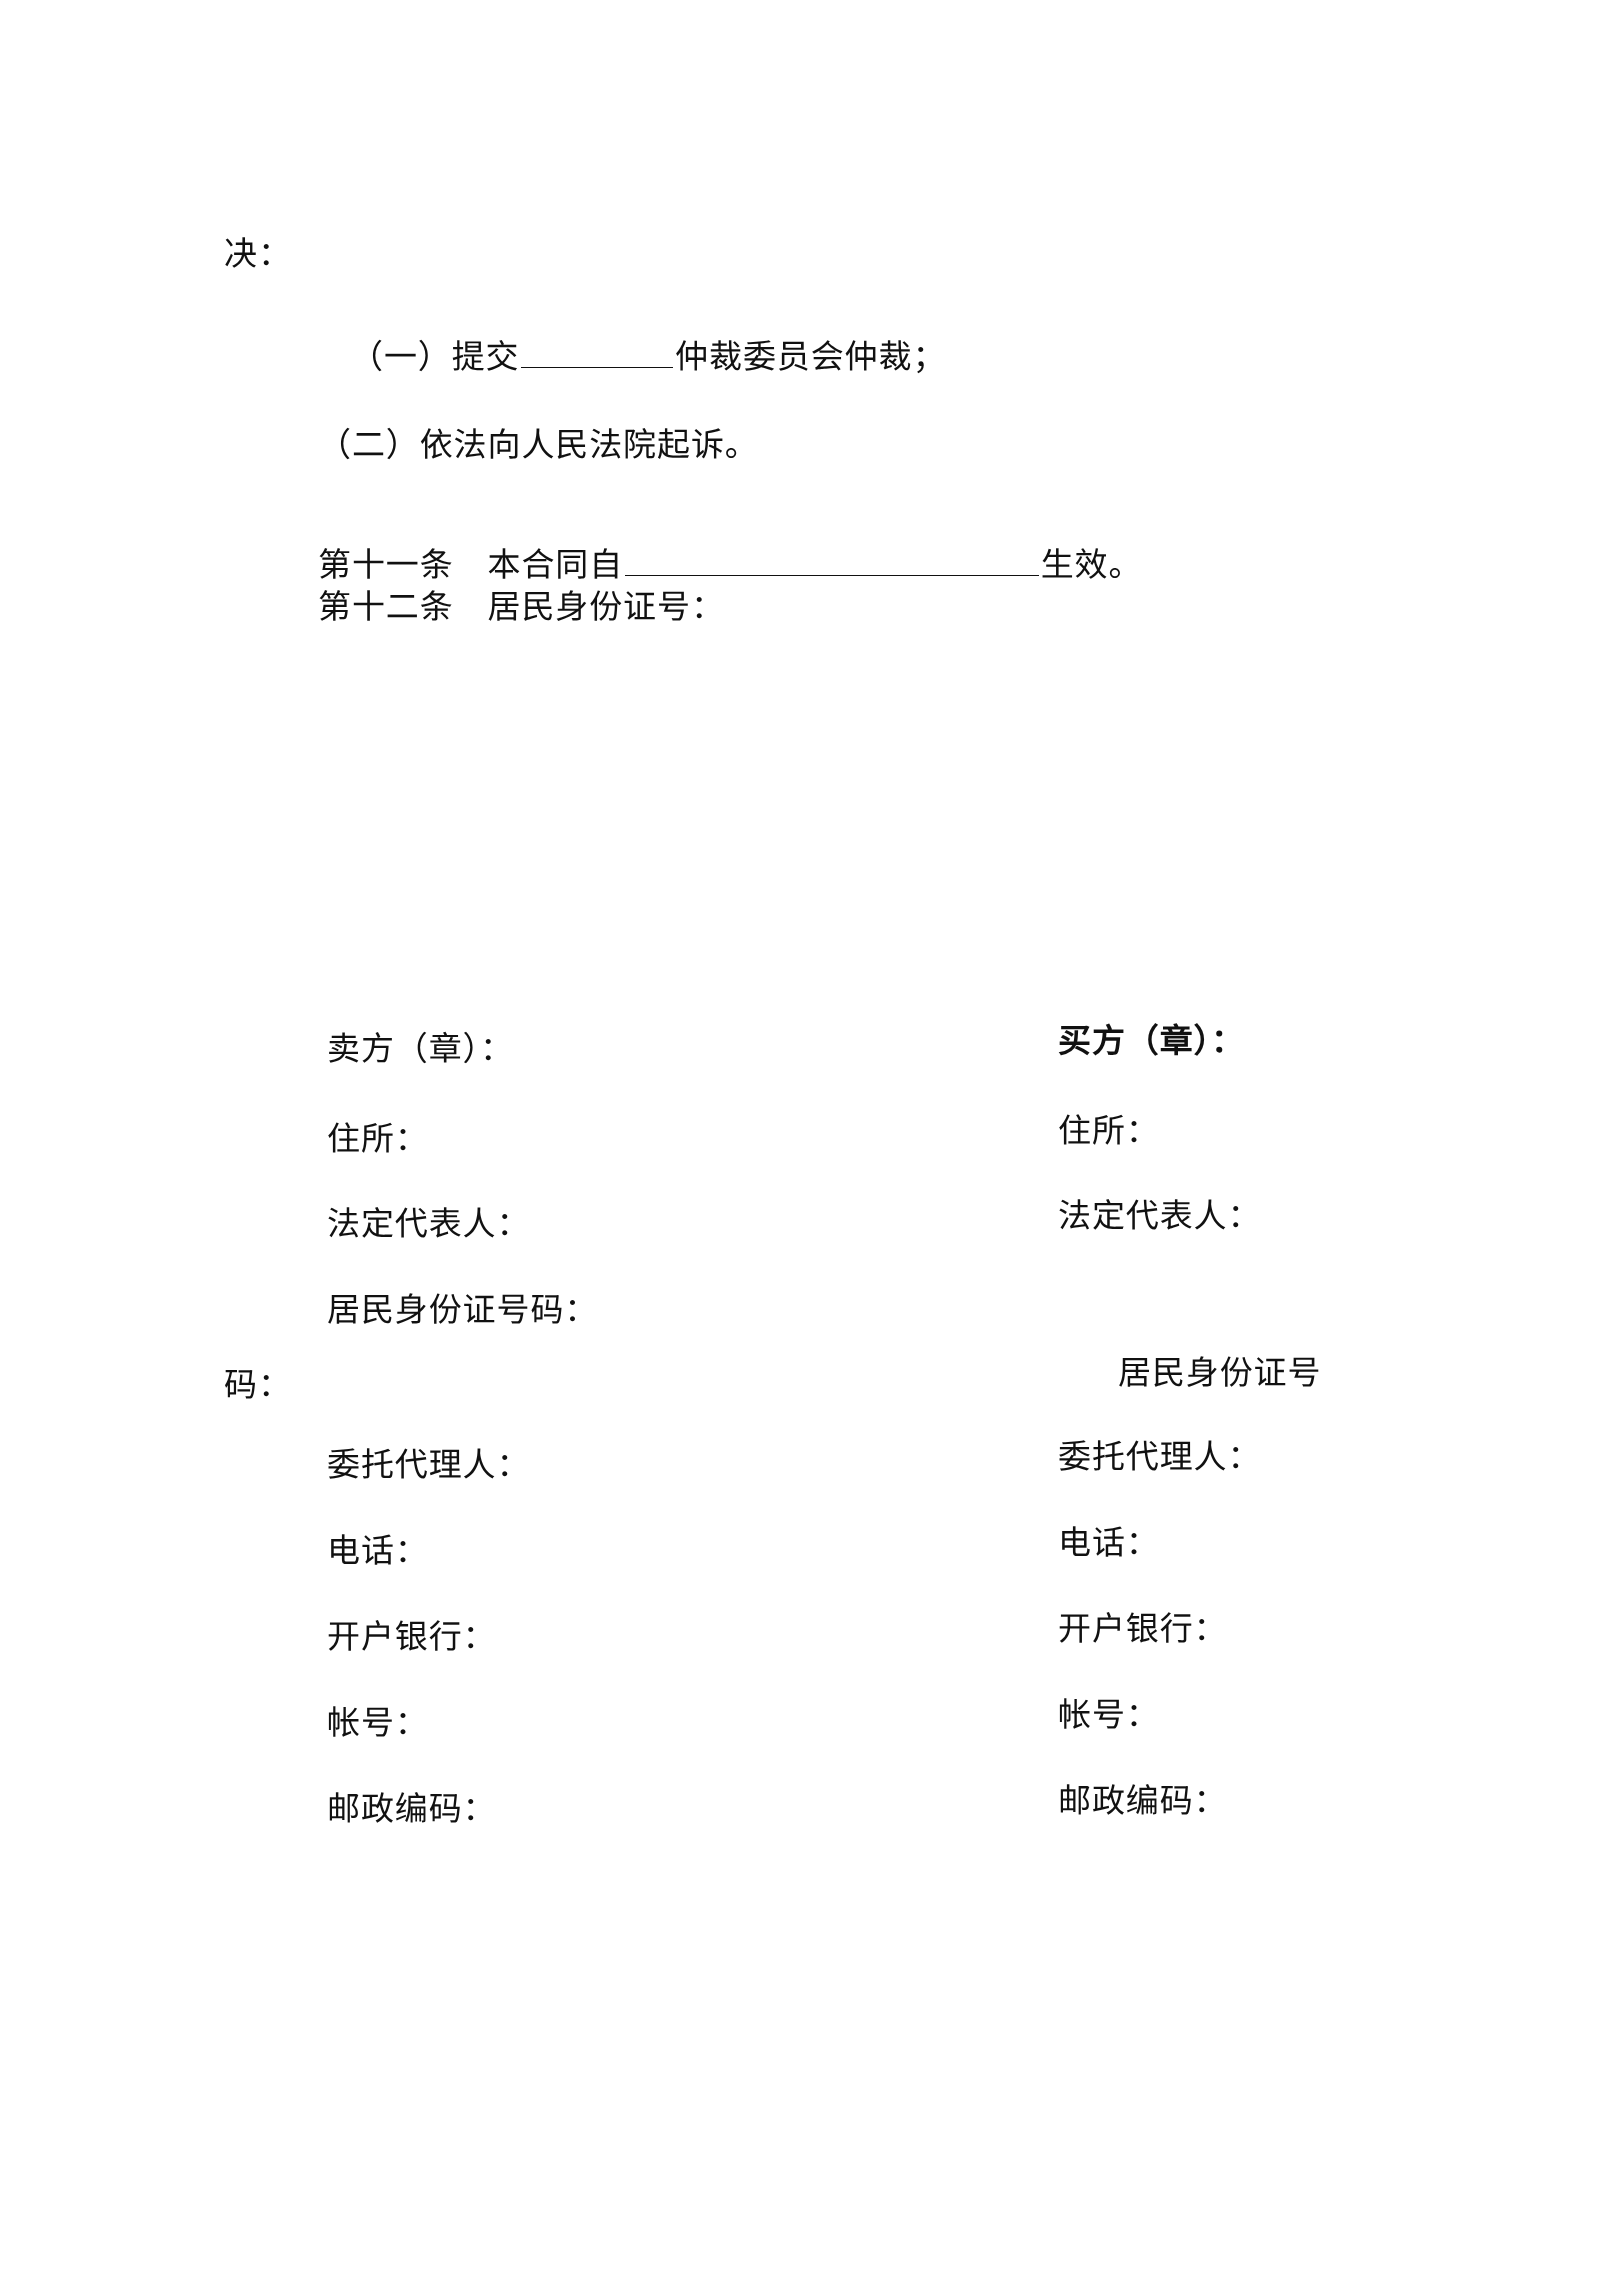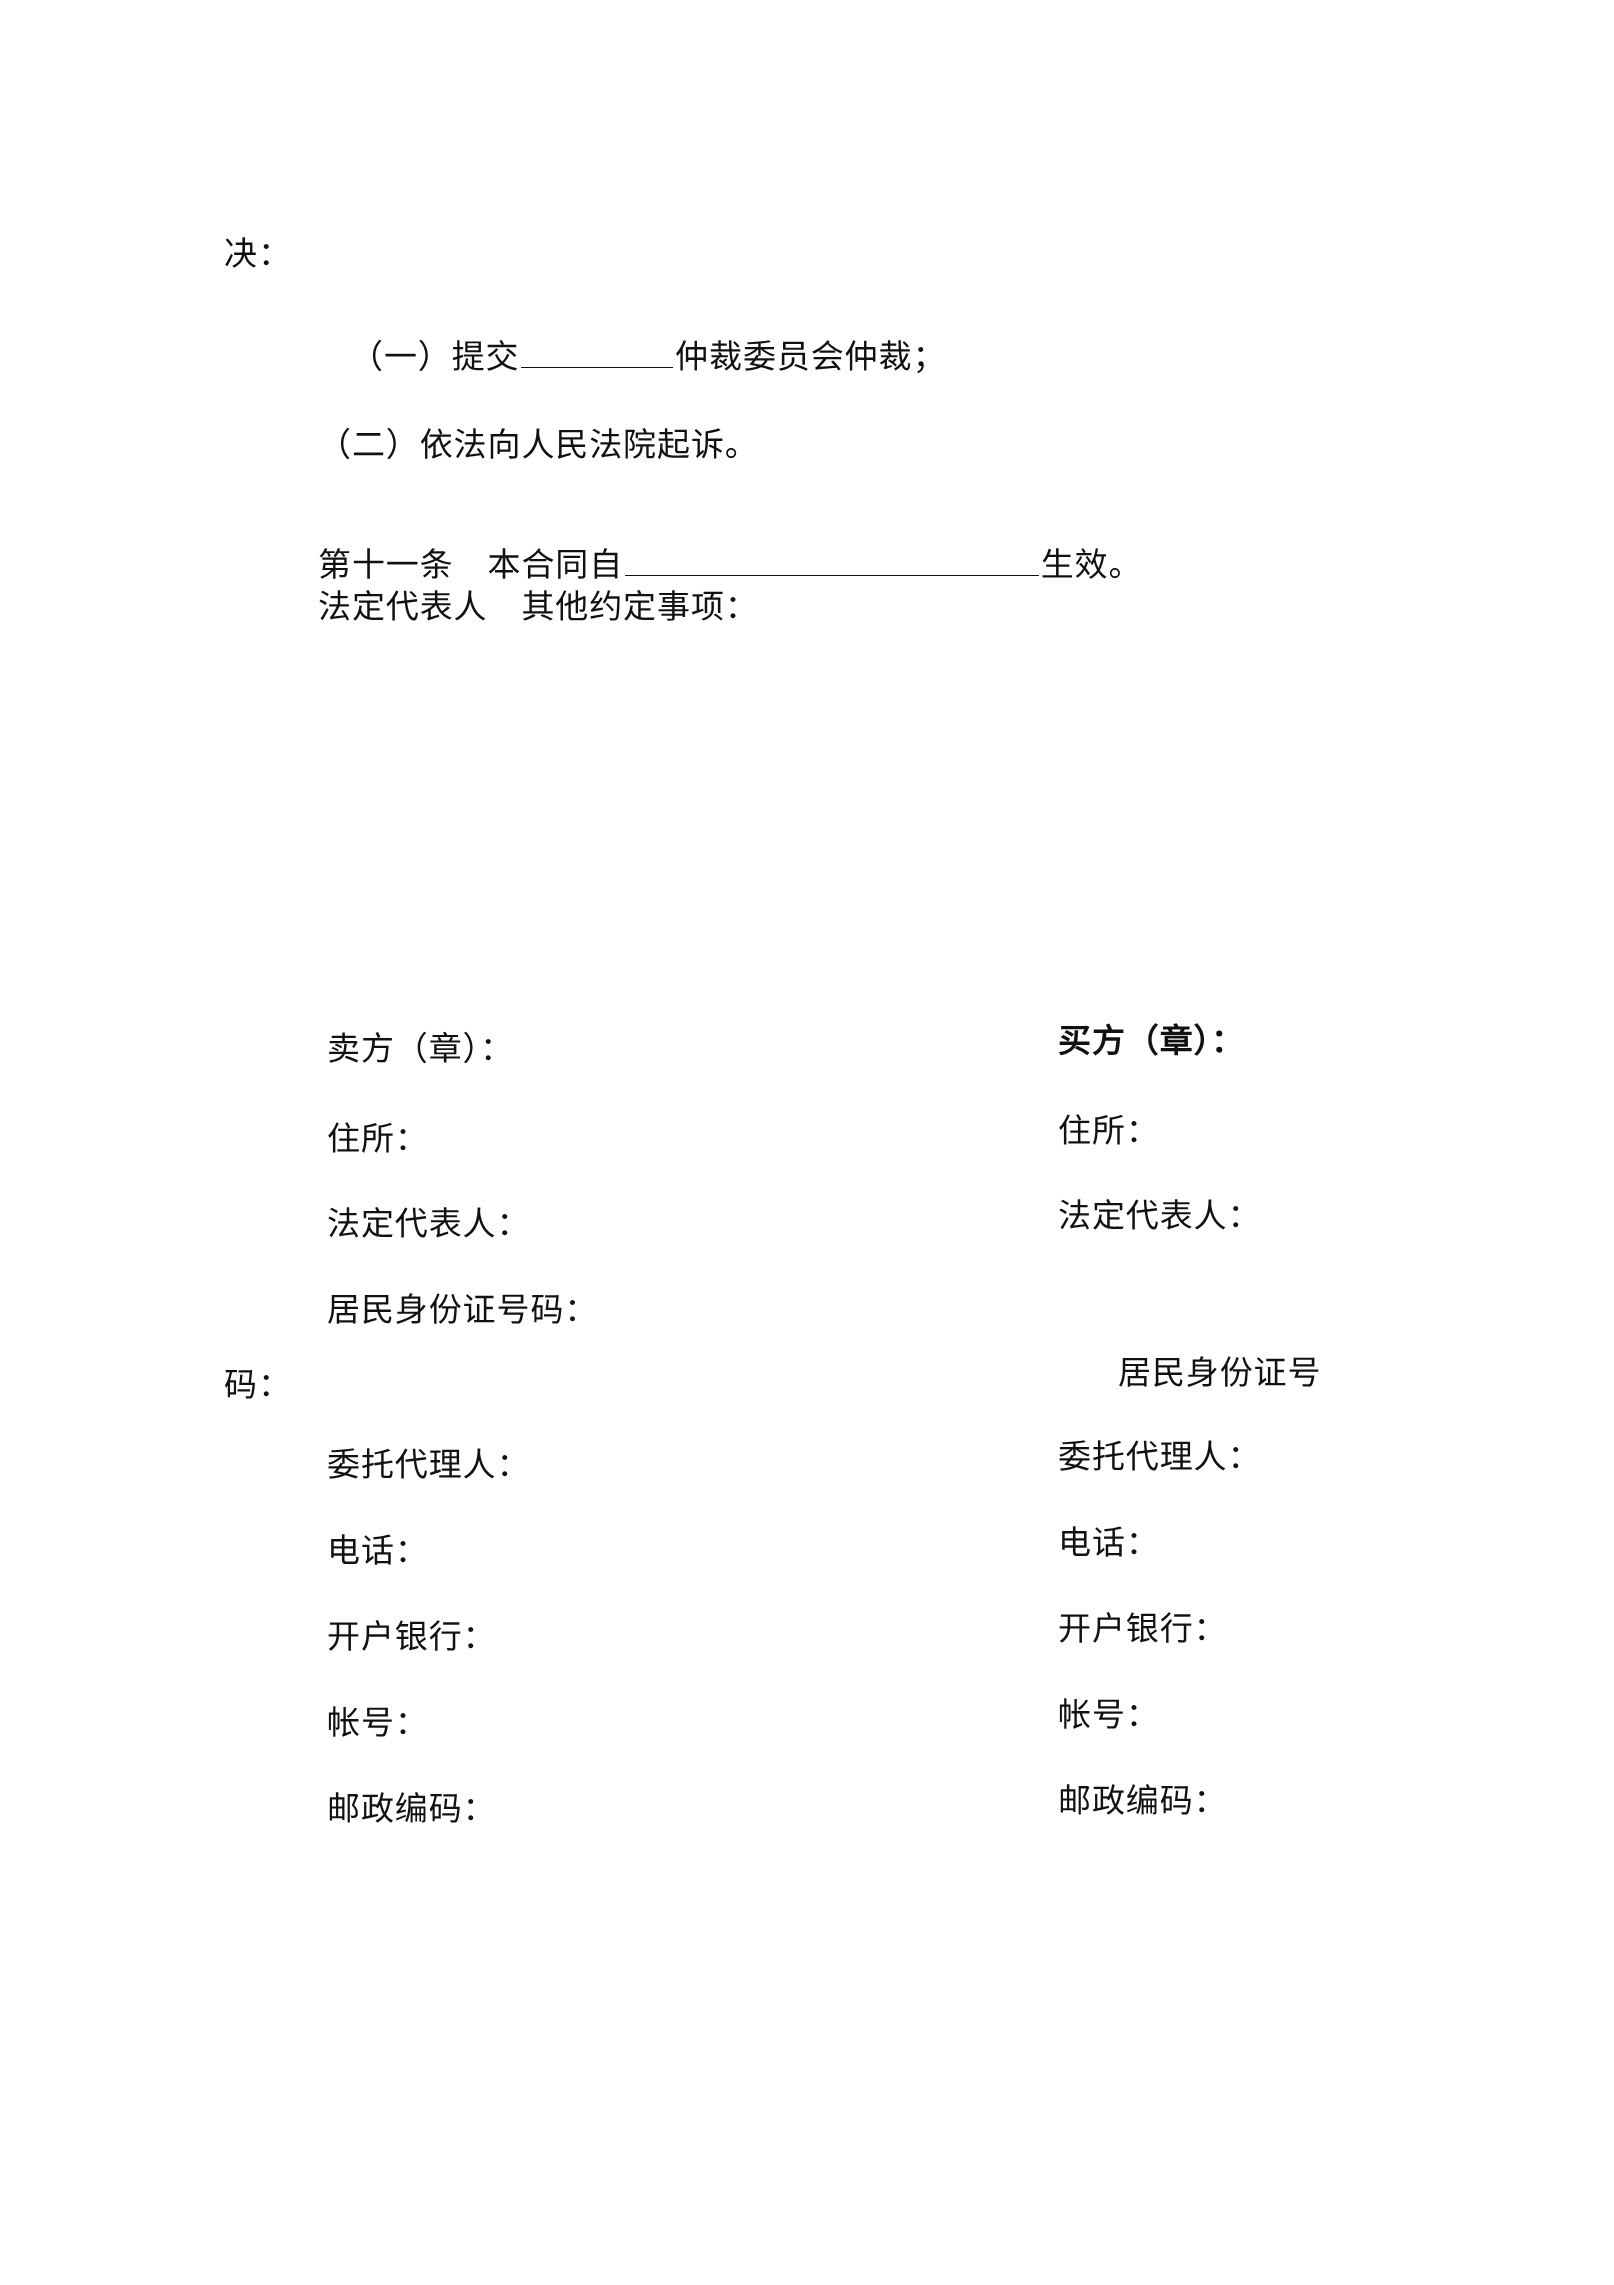--- a/index.html
+++ b/index.html
@@ -79,21 +79,21 @@
 
     <div class="line indent" style="top:428px;">
       <span>（二）依法向人民法院起诉。</span>
     </div>
 
     <div class="line indent" style="top:528px;margin-top:12px;">
       <span>第十一条　本合同自</span><span class="blank-underline blank-long"></span><span>生效。</span>
     </div>
 
     <div class="line indent" style="top:590px;">
-      <span>法定代表人　其他约定事项：</span>
+      <span>第十二条　居民身份证号：</span>
     </div>
 
     <div class="line sig-col-left" style="top:1024px;">卖方（章）：</div>
 
     <div class="line sig-col-left" style="top:1114px;">住所：</div>
 
     <div class="line sig-col-left" style="top:1199px;">法定代表人：</div>
 
     <div class="line sig-col-left" style="top:1285px;">居民身份证号码：</div>
 

